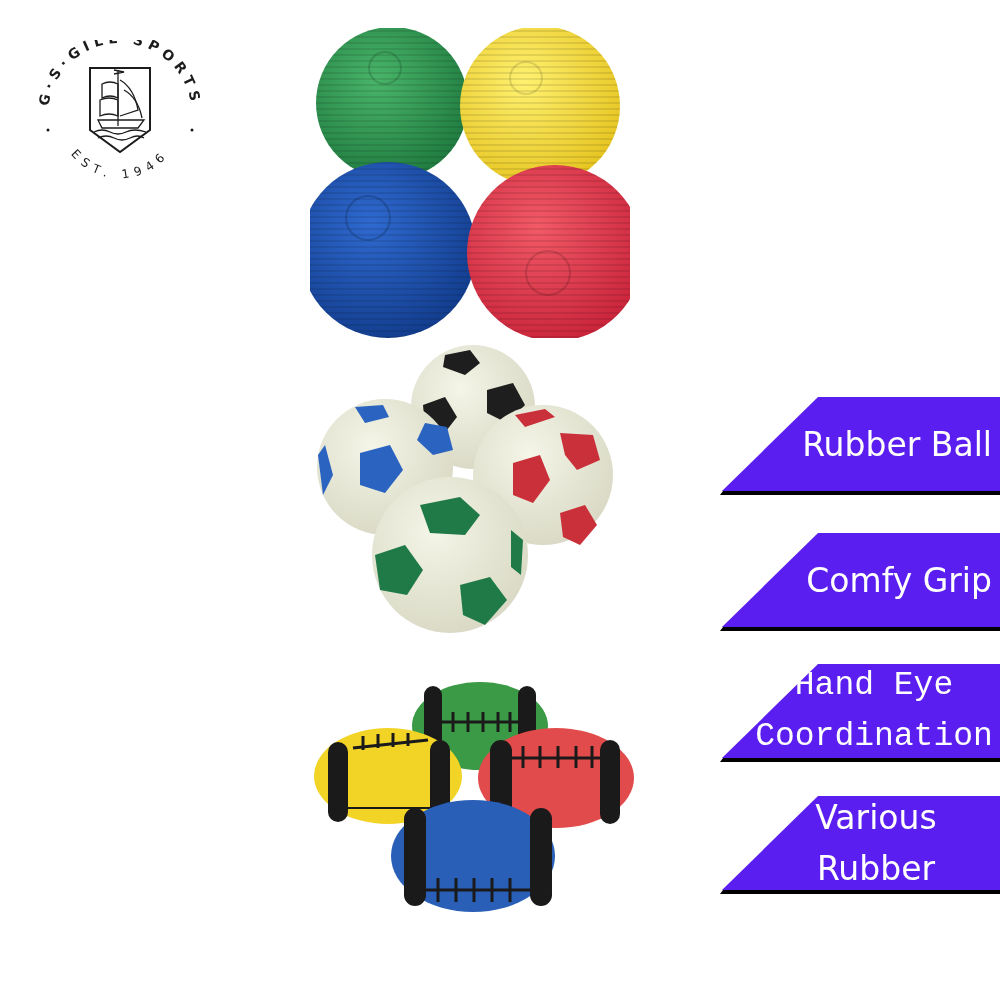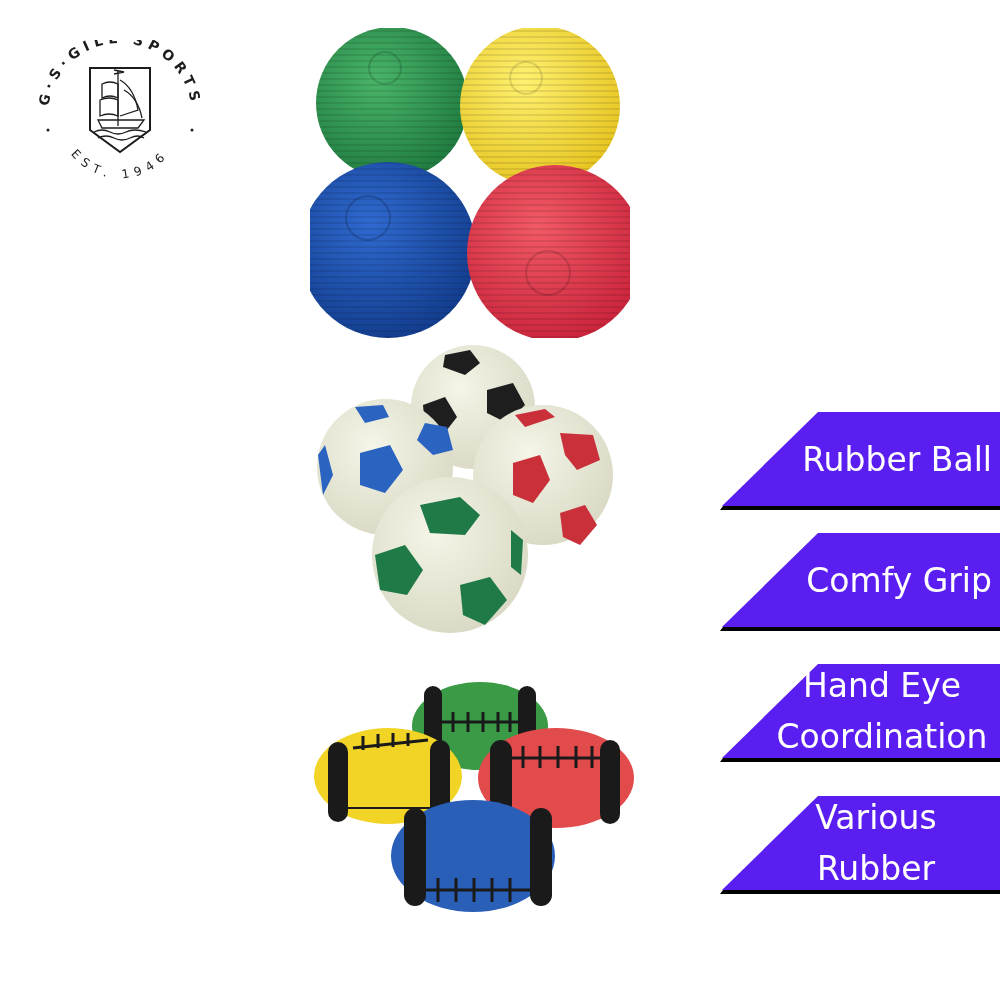--- a/index.html
+++ b/index.html
@@ -167,21 +167,21 @@
           <line x1="130" y1="200" x2="130" y2="224"></line>
           <line x1="148" y1="200" x2="148" y2="224"></line>
           <line x1="166" y1="200" x2="166" y2="224"></line>
           <line x1="184" y1="200" x2="184" y2="224"></line>
           <line x1="202" y1="200" x2="202" y2="224"></line>
         </g>
     </g>
   </svg>
 </div>
 
-<div class="banner" style="top:412px;">
+<div class="banner" style="top:397px;">
   <svg width="284" height="98" viewBox="0 0 284 98">
     <polygon points="4,98 284,98 284,94 7,94" fill="#000000"></polygon>
     <polygon points="102,0 284,0 284,94 6,94" fill="#5b1ef0"></polygon>
   </svg>
   <div class="label one">
     <span>Rubber Ball</span>
   </div>
 </div>
 
 <div class="banner" style="top:533px;">
@@ -192,21 +192,21 @@
   <div class="label one">
     <span>Comfy Grip</span>
   </div>
 </div>
 
 <div class="banner" style="top:664px;">
   <svg width="284" height="98" viewBox="0 0 284 98">
     <polygon points="4,98 284,98 284,94 7,94" fill="#000000"></polygon>
     <polygon points="102,0 284,0 284,94 6,94" fill="#5b1ef0"></polygon>
   </svg>
-  <div class="label" style="right:8px; width:250px; padding-left:30px;">
+  <div class="label" style="right:16px; width:250px; padding-left:30px;font-family:Liberation Mono, monospace;">
     <span>Hand Eye</span>
     <span>Coordination</span>
   </div>
 </div>
 
 <div class="banner" style="top:796px;">
   <svg width="284" height="98" viewBox="0 0 284 98">
     <polygon points="4,98 284,98 284,94 7,94" fill="#000000"></polygon>
     <polygon points="102,0 284,0 284,94 6,94" fill="#5b1ef0"></polygon>
   </svg>

